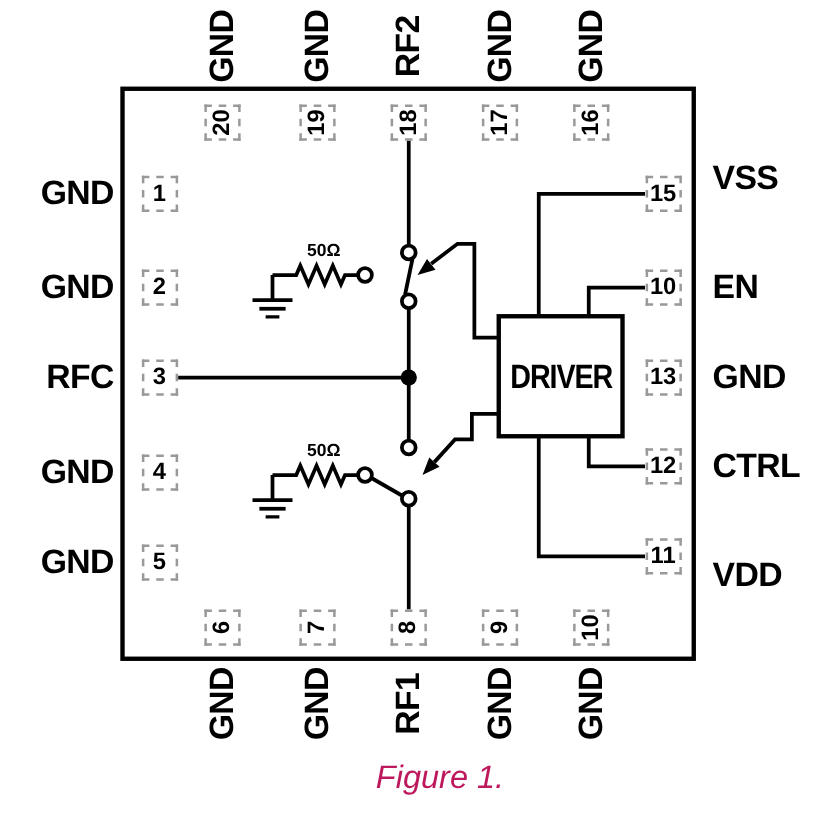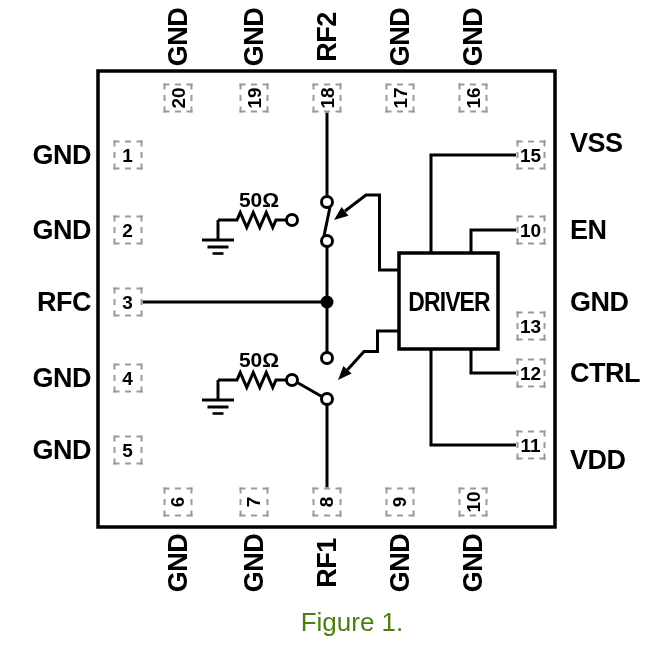--- a/index.html
+++ b/index.html
@@ -17,29 +17,29 @@
   .pinnum{font-weight:bold;font-size:19px;line-height:1;color:#000;}
   .vnum{transform:rotate(-90deg);}
   .lbl{
     position:absolute;font-weight:bold;font-size:27px;color:#000;
     white-space:nowrap;letter-spacing:-0.5px;line-height:1;
   }
   .lbl-left{right:565px;transform:translateY(-50%);text-align:right;}
   .lbl-right{left:570px;transform:translateY(-50%);}
   .lbl-vert{transform:translate(-50%,-50%) rotate(-90deg);}
   .ohm{
-    position:absolute;font-weight:bold;font-size:21px;color:#000;
+    position:absolute;font-weight:bold;font-size:14px;color:#000;
     transform:translate(-50%,-50%);white-space:nowrap;
   }
   .driver-lbl{
     position:absolute;font-weight:bold;font-size:27px;color:#000;
     transform:translate(-50%,-50%) scaleX(0.85);letter-spacing:-1px;white-space:nowrap;
   }
   .caption{
-    position:absolute;font-size:26px;color:#4d7c0f;
+    position:absolute;font-style:italic;font-size:26px;color:#be185d;
     transform:translate(-50%,-50%);white-space:nowrap;
   }
 </style>
 </head>
 <body>
 
 <div class="canvas">
 
   <svg class="art" width="656" height="652" viewBox="0 0 656 652">
     <g stroke="#000" stroke-width="3" fill="none">
@@ -147,21 +147,21 @@
   <div class="pinbox" style="left:127.5px;top:450px;">
       <span class="pinnum">5</span>
     </div>
 
   <div class="pinbox" style="left:530.5px;top:155px;">
       <span class="pinnum">15</span>
     </div>
   <div class="pinbox" style="left:530.5px;top:230px;">
       <span class="pinnum">10</span>
     </div>
-  <div class="pinbox" style="left:530.5px;top:302px;margin-top:24px;">
+  <div class="pinbox" style="left:530.5px;top:302px;">
       <span class="pinnum">13</span>
     </div>
   <div class="pinbox" style="left:530.5px;top:373px;">
       <span class="pinnum">12</span>
     </div>
   <div class="pinbox" style="left:530.5px;top:445px;">
       <span class="pinnum">11</span>
     </div>
 
   <div class="lbl lbl-left" style="top:155px;">GND</div>

